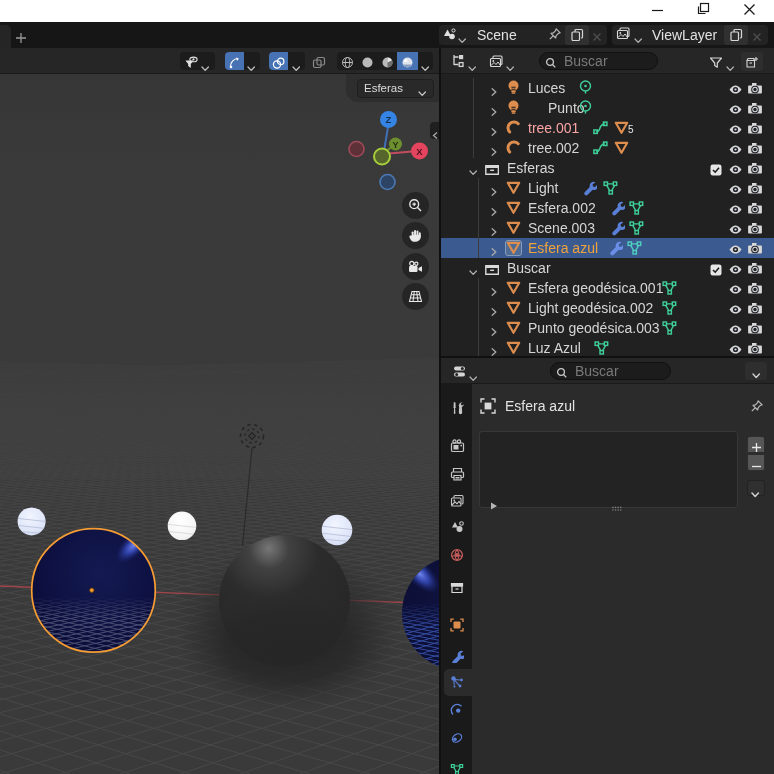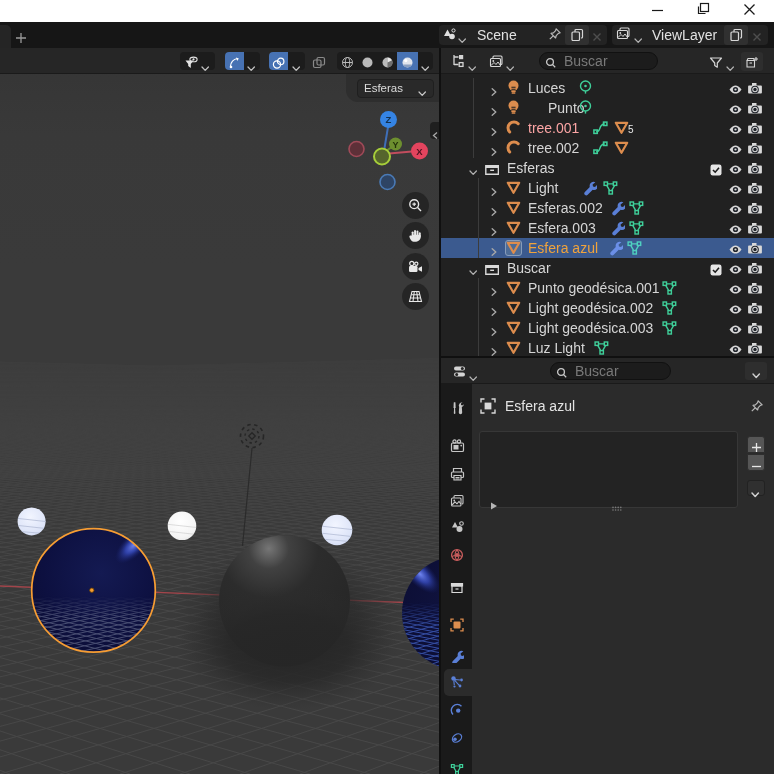--- a/index.html
+++ b/index.html
@@ -555,21 +555,21 @@
       <path d="M4 0.5h4.5V3H4z M1 3h12a0.9 0.9 0 01.9.9v6.2a0.9 0.9 0 01-.9.9H1a0.9 0.9 0 01-.9-.9V3.9A0.9 0.9 0 011 3z" fill="#d8d8d8" transform="translate(0,0.5)"></path>
       <circle cx="7" cy="7.5" r="3.3" fill="none" stroke="#20242b" stroke-width="1.1"></circle>
       <circle cx="7" cy="7.5" r="1.7" fill="#20242b"></circle>
     </svg></div>
 <div class="ab" style="left:489px;top:203px"><svg width="10" height="10" viewBox="0 0 10 10" style="">
       <path d="M3.2 1.8L6.8 5 3.2 8.2" stroke="#a8a8a8" stroke-width="1.4" fill="none" stroke-linecap="round" stroke-linejoin="round"></path>
     </svg></div>
 <div class="ab" style="left:506px;top:200px"><svg width="15" height="16" viewBox="0 0 15 16" style="">
       <path d="M1.8 2.8h11.4L7.5 12.8z" stroke="#dd8d4e" stroke-width="2.2" fill="none" stroke-linejoin="round"></path>
     </svg></div>
-<div class="ab txt" style="left:528px;top:198px;color:#d5d5d5">Esferas.002</div>
+<div class="ab txt" style="left:528px;top:198px;color:#d5d5d5">Esfera.002</div>
 <div class="ab" style="left:610px;top:200px"><svg width="15" height="16" viewBox="0 0 15 16" style="">
       <path d="M13.4 2.2a4.1 4.1 0 00-5.6 4.9L2.9 12a1.9 1.9 0 102.8 2.8l5-5a4.1 4.1 0 005-5.6L13 6.9l-2-.4-.4-2z" fill="#5a7fd6"></path>
     </svg></div>
 <div class="ab" style="left:629px;top:200px"><svg width="15" height="16" viewBox="0 0 15 16" style="">
       <g stroke="#3fcf9a" fill="none" stroke-width="1.4">
         <path d="M2.9 3.9h9.6L7.7 12.4z"></path>
         <rect x="1.1" y="2" width="3.4" height="3.4" fill="#212121"></rect>
         <rect x="10.3" y="2" width="3.4" height="3.4" fill="#212121"></rect>
         <rect x="6" y="10.6" width="3.4" height="3.4" fill="#212121"></rect>
       </g>
@@ -583,21 +583,21 @@
       <path d="M4 0.5h4.5V3H4z M1 3h12a0.9 0.9 0 01.9.9v6.2a0.9 0.9 0 01-.9.9H1a0.9 0.9 0 01-.9-.9V3.9A0.9 0.9 0 011 3z" fill="#d8d8d8" transform="translate(0,0.5)"></path>
       <circle cx="7" cy="7.5" r="3.3" fill="none" stroke="#20242b" stroke-width="1.1"></circle>
       <circle cx="7" cy="7.5" r="1.7" fill="#20242b"></circle>
     </svg></div>
 <div class="ab" style="left:489px;top:223px"><svg width="10" height="10" viewBox="0 0 10 10" style="">
       <path d="M3.2 1.8L6.8 5 3.2 8.2" stroke="#a8a8a8" stroke-width="1.4" fill="none" stroke-linecap="round" stroke-linejoin="round"></path>
     </svg></div>
 <div class="ab" style="left:506px;top:220px"><svg width="15" height="16" viewBox="0 0 15 16" style="">
       <path d="M1.8 2.8h11.4L7.5 12.8z" stroke="#dd8d4e" stroke-width="2.2" fill="none" stroke-linejoin="round"></path>
     </svg></div>
-<div class="ab txt" style="left:528px;top:218px;color:#d5d5d5">Esfera.003</div>
+<div class="ab txt" style="left:528px;top:218px;color:#d5d5d5">Scene.003</div>
 <div class="ab" style="left:610px;top:220px"><svg width="15" height="16" viewBox="0 0 15 16" style="">
       <path d="M13.4 2.2a4.1 4.1 0 00-5.6 4.9L2.9 12a1.9 1.9 0 102.8 2.8l5-5a4.1 4.1 0 005-5.6L13 6.9l-2-.4-.4-2z" fill="#5a7fd6"></path>
     </svg></div>
 <div class="ab" style="left:629px;top:220px"><svg width="15" height="16" viewBox="0 0 15 16" style="">
       <g stroke="#3fcf9a" fill="none" stroke-width="1.4">
         <path d="M2.9 3.9h9.6L7.7 12.4z"></path>
         <rect x="1.1" y="2" width="3.4" height="3.4" fill="#212121"></rect>
         <rect x="10.3" y="2" width="3.4" height="3.4" fill="#212121"></rect>
         <rect x="6" y="10.6" width="3.4" height="3.4" fill="#212121"></rect>
       </g>
@@ -666,21 +666,21 @@
       <path d="M4 0.5h4.5V3H4z M1 3h12a0.9 0.9 0 01.9.9v6.2a0.9 0.9 0 01-.9.9H1a0.9 0.9 0 01-.9-.9V3.9A0.9 0.9 0 011 3z" fill="#d8d8d8" transform="translate(0,0.5)"></path>
       <circle cx="7" cy="7.5" r="3.3" fill="none" stroke="#20242b" stroke-width="1.1"></circle>
       <circle cx="7" cy="7.5" r="1.7" fill="#20242b"></circle>
     </svg></div>
 <div class="ab" style="left:489px;top:283px"><svg width="10" height="10" viewBox="0 0 10 10" style="">
       <path d="M3.2 1.8L6.8 5 3.2 8.2" stroke="#a8a8a8" stroke-width="1.4" fill="none" stroke-linecap="round" stroke-linejoin="round"></path>
     </svg></div>
 <div class="ab" style="left:506px;top:280px"><svg width="15" height="16" viewBox="0 0 15 16" style="">
       <path d="M1.8 2.8h11.4L7.5 12.8z" stroke="#dd8d4e" stroke-width="2.2" fill="none" stroke-linejoin="round"></path>
     </svg></div>
-<div class="ab txt" style="left:528px;top:278px;color:#d5d5d5">Punto geodésica.001</div>
+<div class="ab txt" style="left:528px;top:278px;color:#d5d5d5">Esfera geodésica.001</div>
 <div class="ab" style="left:662px;top:280px"><svg width="15" height="16" viewBox="0 0 15 16" style="">
       <g stroke="#3fcf9a" fill="none" stroke-width="1.4">
         <path d="M2.9 3.9h9.6L7.7 12.4z"></path>
         <rect x="1.1" y="2" width="3.4" height="3.4" fill="#212121"></rect>
         <rect x="10.3" y="2" width="3.4" height="3.4" fill="#212121"></rect>
         <rect x="6" y="10.6" width="3.4" height="3.4" fill="#212121"></rect>
       </g>
     </svg></div>
 <div class="ab" style="left:729px;top:281px"><svg width="13" height="11" viewBox="0 0 13 11" style="">
       <path d="M0.5 5.5C2.5 2.4 4.6 1.4 6.5 1.4s4 1 6 4.1c-2 3.1-4.1 4.1-6 4.1s-4-1-6-4.1z" fill="#d8d8d8"></path>
@@ -716,21 +716,21 @@
       <path d="M4 0.5h4.5V3H4z M1 3h12a0.9 0.9 0 01.9.9v6.2a0.9 0.9 0 01-.9.9H1a0.9 0.9 0 01-.9-.9V3.9A0.9 0.9 0 011 3z" fill="#d8d8d8" transform="translate(0,0.5)"></path>
       <circle cx="7" cy="7.5" r="3.3" fill="none" stroke="#20242b" stroke-width="1.1"></circle>
       <circle cx="7" cy="7.5" r="1.7" fill="#20242b"></circle>
     </svg></div>
 <div class="ab" style="left:489px;top:323px"><svg width="10" height="10" viewBox="0 0 10 10" style="">
       <path d="M3.2 1.8L6.8 5 3.2 8.2" stroke="#a8a8a8" stroke-width="1.4" fill="none" stroke-linecap="round" stroke-linejoin="round"></path>
     </svg></div>
 <div class="ab" style="left:506px;top:320px"><svg width="15" height="16" viewBox="0 0 15 16" style="">
       <path d="M1.8 2.8h11.4L7.5 12.8z" stroke="#dd8d4e" stroke-width="2.2" fill="none" stroke-linejoin="round"></path>
     </svg></div>
-<div class="ab txt" style="left:528px;top:318px;color:#d5d5d5">Light geodésica.003</div>
+<div class="ab txt" style="left:528px;top:318px;color:#d5d5d5">Punto geodésica.003</div>
 <div class="ab" style="left:662px;top:320px"><svg width="15" height="16" viewBox="0 0 15 16" style="">
       <g stroke="#3fcf9a" fill="none" stroke-width="1.4">
         <path d="M2.9 3.9h9.6L7.7 12.4z"></path>
         <rect x="1.1" y="2" width="3.4" height="3.4" fill="#212121"></rect>
         <rect x="10.3" y="2" width="3.4" height="3.4" fill="#212121"></rect>
         <rect x="6" y="10.6" width="3.4" height="3.4" fill="#212121"></rect>
       </g>
     </svg></div>
 <div class="ab" style="left:729px;top:321px"><svg width="13" height="11" viewBox="0 0 13 11" style="">
       <path d="M0.5 5.5C2.5 2.4 4.6 1.4 6.5 1.4s4 1 6 4.1c-2 3.1-4.1 4.1-6 4.1s-4-1-6-4.1z" fill="#d8d8d8"></path>
@@ -741,21 +741,21 @@
       <path d="M4 0.5h4.5V3H4z M1 3h12a0.9 0.9 0 01.9.9v6.2a0.9 0.9 0 01-.9.9H1a0.9 0.9 0 01-.9-.9V3.9A0.9 0.9 0 011 3z" fill="#d8d8d8" transform="translate(0,0.5)"></path>
       <circle cx="7" cy="7.5" r="3.3" fill="none" stroke="#20242b" stroke-width="1.1"></circle>
       <circle cx="7" cy="7.5" r="1.7" fill="#20242b"></circle>
     </svg></div>
 <div class="ab" style="left:489px;top:343px"><svg width="10" height="10" viewBox="0 0 10 10" style="">
       <path d="M3.2 1.8L6.8 5 3.2 8.2" stroke="#a8a8a8" stroke-width="1.4" fill="none" stroke-linecap="round" stroke-linejoin="round"></path>
     </svg></div>
 <div class="ab" style="left:506px;top:340px"><svg width="15" height="16" viewBox="0 0 15 16" style="">
       <path d="M1.8 2.8h11.4L7.5 12.8z" stroke="#dd8d4e" stroke-width="2.2" fill="none" stroke-linejoin="round"></path>
     </svg></div>
-<div class="ab txt" style="left:528px;top:338px;color:#d5d5d5">Luz Light</div>
+<div class="ab txt" style="left:528px;top:338px;color:#d5d5d5">Luz Azul</div>
 <div class="ab" style="left:594px;top:340px"><svg width="15" height="16" viewBox="0 0 15 16" style="">
       <g stroke="#3fcf9a" fill="none" stroke-width="1.4">
         <path d="M2.9 3.9h9.6L7.7 12.4z"></path>
         <rect x="1.1" y="2" width="3.4" height="3.4" fill="#212121"></rect>
         <rect x="10.3" y="2" width="3.4" height="3.4" fill="#212121"></rect>
         <rect x="6" y="10.6" width="3.4" height="3.4" fill="#212121"></rect>
       </g>
     </svg></div>
 <div class="ab" style="left:729px;top:341px"><svg width="13" height="11" viewBox="0 0 13 11" style="">
       <path d="M0.5 5.5C2.5 2.4 4.6 1.4 6.5 1.4s4 1 6 4.1c-2 3.1-4.1 4.1-6 4.1s-4-1-6-4.1z" fill="#d8d8d8"></path>

